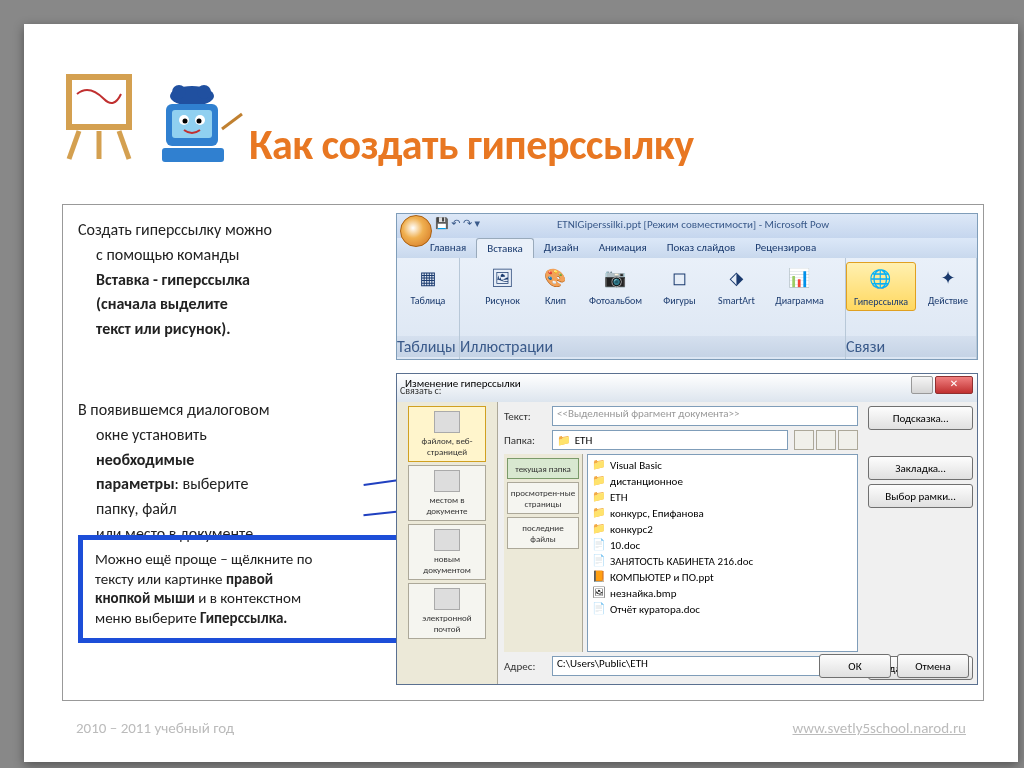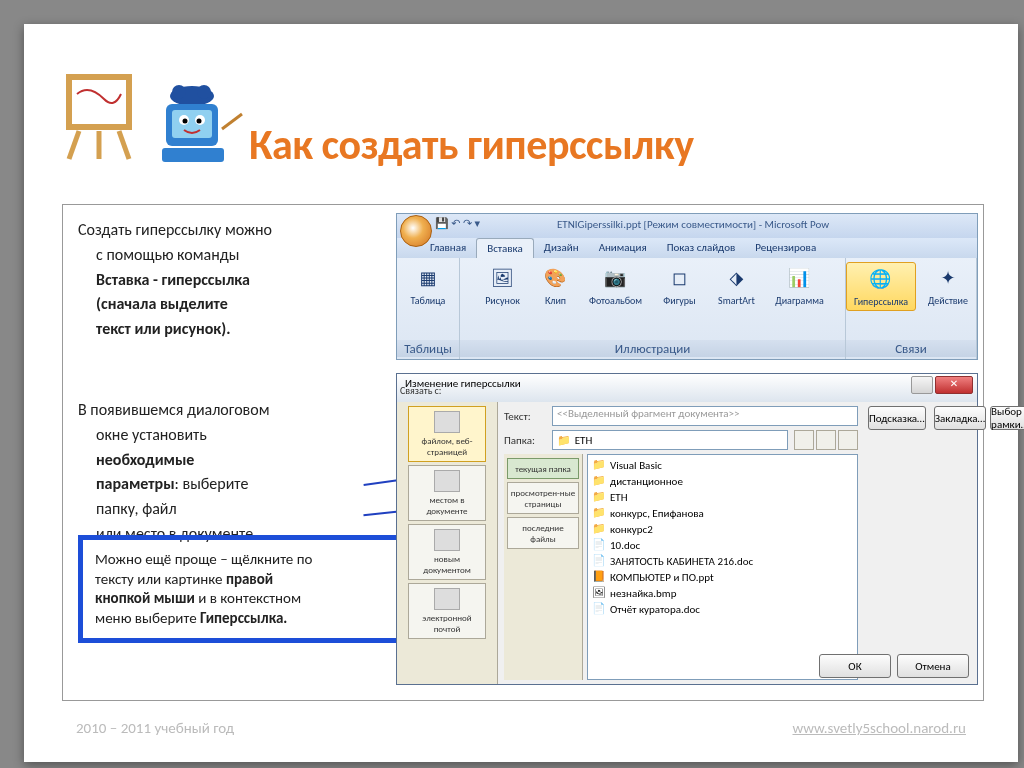--- a/index.html
+++ b/index.html
@@ -18,21 +18,21 @@
 .ribbon{position:absolute;left:333px;top:8px;width:580px;height:145px;border:1px solid #7f9db9;background:#e4ecf7;font-size:11px}
 .ribbon-title{position:absolute;top:0;left:0;right:0;height:24px;background:linear-gradient(#dde8f7,#c5d6ee)}
 .office-btn{position:absolute;left:3px;top:1px;width:30px;height:30px;border-radius:50%;background:radial-gradient(circle at 40% 40%,#fff,#f0b050 40%,#d07020);border:1px solid #aa6010;z-index:2}
 .qat{position:absolute;left:38px;top:3px;font-size:11px;color:#3a5a8a}
 .doctitle{position:absolute;left:160px;top:4px;font-size:11px;color:#3a5a8a}
 .tabs{position:absolute;top:24px;left:0;right:0;height:20px;background:linear-gradient(#dce8f8,#c8d8ed);display:flex;padding-left:23px;font-size:11px}
 .tab{padding:3px 10px;color:#1a3a6e}
 .tab.active{background:#e9f0f9;border:1px solid #9ab;border-bottom:none;border-radius:3px 3px 0 0}
 .ribbonbody{position:absolute;top:44px;left:0;right:0;bottom:0;background:linear-gradient(#e9f0f9,#dce6f3);display:flex}
 .rgroup{border-right:1px solid #b8c8d8;height:100%;display:flex;flex-direction:column;align-items:center;position:relative}
-.rgroup-label{position:absolute;bottom:2px;left:0;right:0;text-align:center;font-size:13px;color:#3a5a8a;background:linear-gradient(#d5e0ef,#c5d3e5);padding:1px 0}
+.rgroup-label{position:absolute;bottom:2px;left:0;right:0;font-size:16px;color:#3a5a8a;background:linear-gradient(#d5e0ef,#c5d3e5);padding:1px 0}
 .rbtns{display:flex;padding:4px 6px 18px 6px;gap:4px}
 .rbtn{display:flex;flex-direction:column;align-items:center;width:52px;font-size:10px;color:#1a3a6e;text-align:center;padding:2px;border-radius:3px}
 .rbtn.hl{background:linear-gradient(#fff0b0,#ffd860);border:1px solid #e0a020}
 .ricon{width:28px;height:28px;margin-bottom:2px;display:flex;align-items:center;justify-content:center;font-size:18px}
 .dialog{position:absolute;left:333px;top:168px;width:580px;height:310px;background:#f0f0f0;border:1px solid #5a7090;font-size:11px}
 .dlg-title{background:linear-gradient(#fff,#dde5ee);height:22px;padding:3px 8px;font-size:11px;color:#000;position:relative}
 .dlg-close{position:absolute;right:4px;top:2px;width:36px;height:16px;background:linear-gradient(#f08080,#c03030);border:1px solid #903030;border-radius:2px;color:#fff;text-align:center;font-size:10px;line-height:14px}
 .dlg-min{position:absolute;right:44px;top:2px;width:20px;height:16px;background:linear-gradient(#f5f5f5,#d5d5d5);border:1px solid #999;border-radius:2px}
 .dlg-body{display:flex;height:calc(100% - 28px)}
 .dlg-left{width:78px;background:#ece9d8;border-right:1px solid #aca899;padding:4px 11px;display:flex;flex-direction:column;gap:3px}
@@ -45,21 +45,21 @@
 .dlg-main{flex:1;padding:4px 6px;display:flex;flex-direction:column}
 .dlg-row{display:flex;align-items:center;gap:6px;margin-bottom:4px;font-size:11px}
 .dlg-row label{width:42px;color:#333}
 .dlg-input{flex:1;height:18px;border:1px solid #7f9db9;background:#fff;padding:0 4px;font-size:11px;color:#666}
 .dlg-folder{flex:1;height:18px;border:1px solid #7f9db9;background:#fff;padding:0 4px;font-size:11px;display:flex;align-items:center;gap:4px}
 .dlg-ticons{display:flex;gap:2px}
 .dlg-ticon{width:18px;height:18px;border:1px solid #aca899;background:#f0f0ea}
 .filelist{flex:1;border:1px solid #7f9db9;background:#fff;overflow:auto;padding:2px}
 .fileitem{display:flex;align-items:center;gap:4px;padding:1px 2px;font-size:11px;color:#000}
 .fileicon{width:14px;height:14px;display:inline-block}
-.dlg-right{width:105px;padding:4px;display:flex;flex-direction:row;gap:4px}
+.dlg-right{width:105px;padding:4px;display:flex;flex-direction:column;gap:4px}
 .dlg-btn{border:1px solid #707070;background:linear-gradient(#fdfdfd,#e0e0e0);height:22px;font-size:11px;color:#000;border-radius:3px;display:flex;align-items:center;justify-content:center}
 .dlg-bottom{position:absolute;bottom:6px;right:8px;display:flex;gap:6px}
 .arrow1{position:absolute;left:300px;top:270px;width:130px;height:2px;background:#2040c0;transform:rotate(-8deg)}
 .arrow1::after{content:"";position:absolute;right:-2px;top:-4px;border:5px solid transparent;border-left:10px solid #2040c0}
 .arrow2{position:absolute;left:300px;top:300px;width:175px;height:2px;background:#2040c0;transform:rotate(-6deg)}
 .arrow2::after{content:"";position:absolute;right:-2px;top:-4px;border:5px solid transparent;border-left:10px solid #2040c0}
 .footer-left{position:absolute;left:52px;bottom:25px;color:#bbb;font-size:15px}
 .footer-right{position:absolute;right:52px;bottom:25px;color:#bbb;font-size:15px;text-decoration:underline}
 .dlg-left-label{position:absolute;left:3px;top:-18px;font-size:10px;color:#333}
 </style>
@@ -275,20 +275,24 @@
                 <div class="fileitem">
                   <span class="fileicon">🖼</span>
                   <span>незнайка.bmp</span>
                 </div>
                 <div class="fileitem">
                   <span class="fileicon">📄</span>
                   <span>Отчёт куратора.doc</span>
                 </div>
               </div>
           </div>
+          <div class="dlg-row" style="margin-top:4px">
+            <label>Адрес:</label>
+            <div class="dlg-input" style="color:#000">C:\Users\Public\ETH</div>
+          </div>
         </div>
         <div class="dlg-right">
           <div class="dlg-btn">Подсказка…</div>
           <div style="height:18px"></div>
           <div class="dlg-btn">Закладка…</div>
           <div class="dlg-btn">Выбор рамки…</div>
           <div style="flex:1"></div>
           <div class="dlg-btn">Удалить ссылку</div>
         </div>
       </div>

